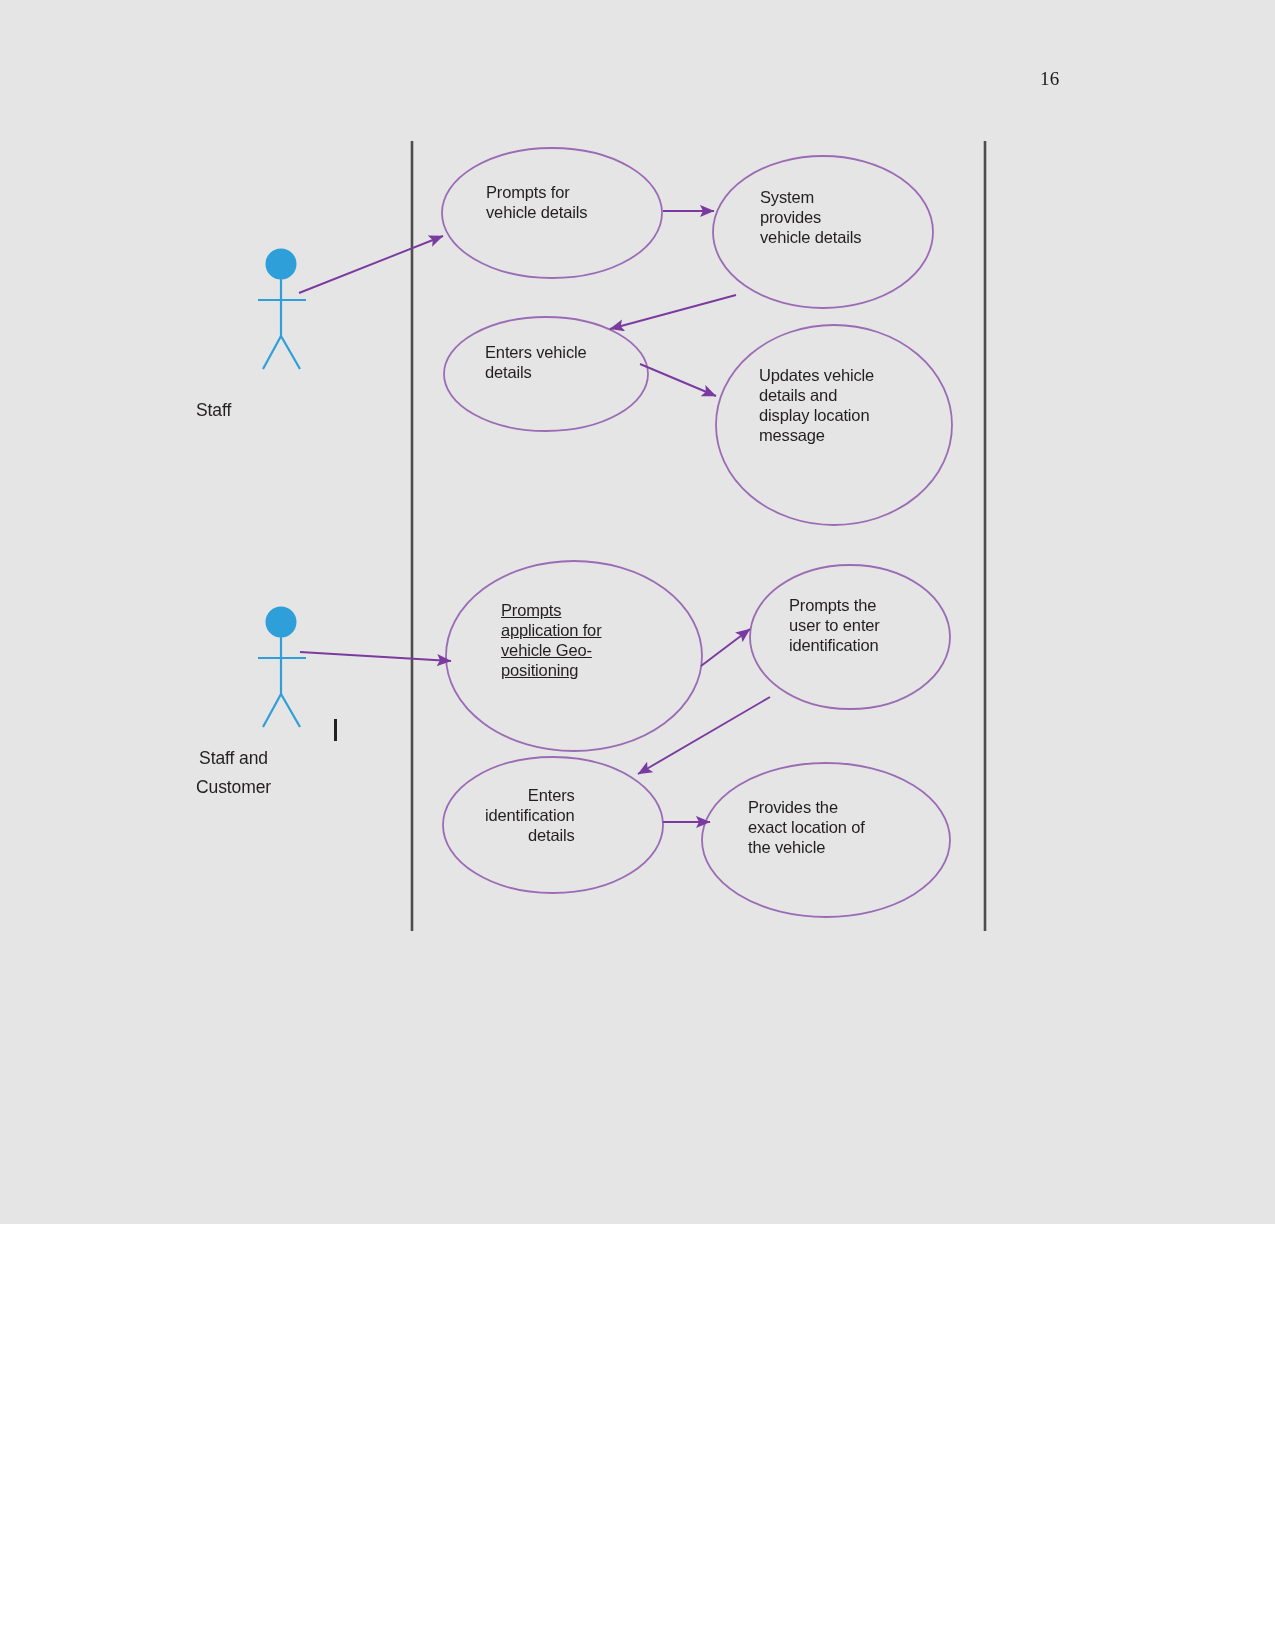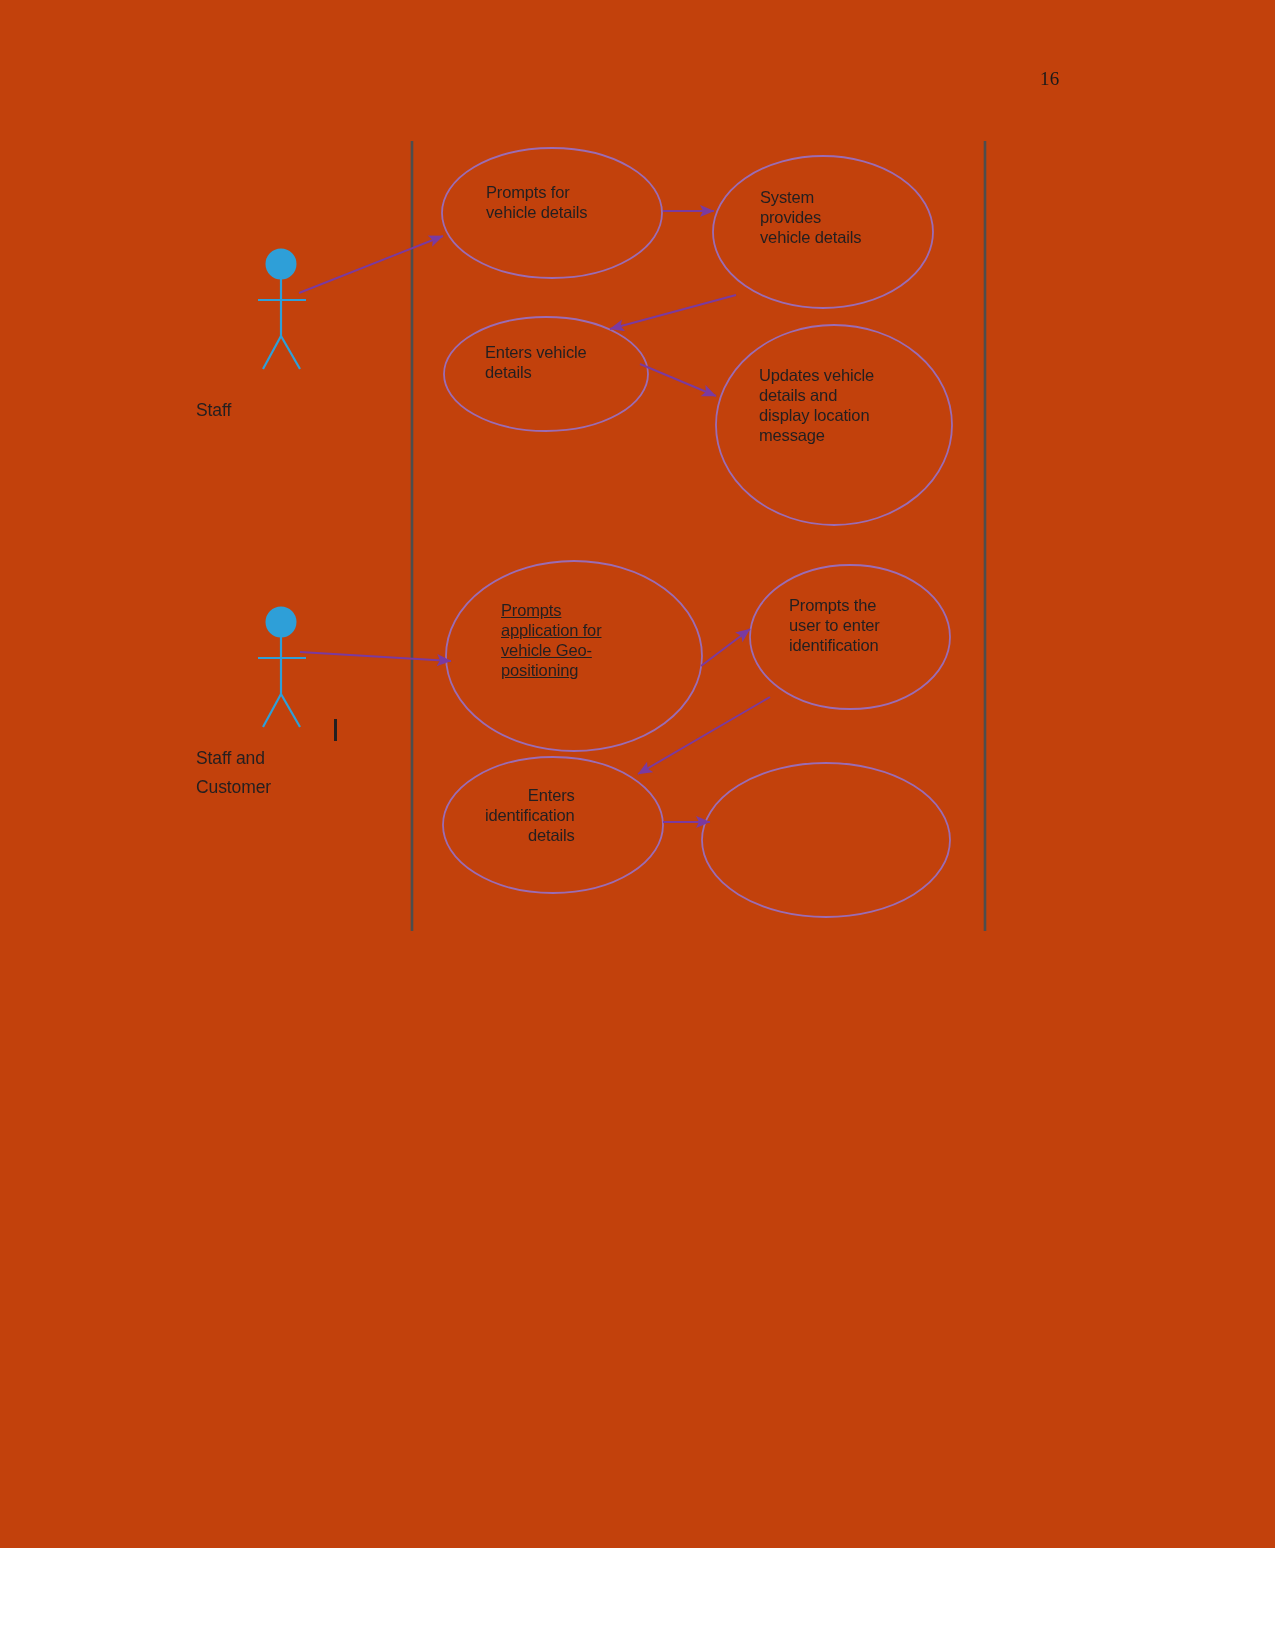--- a/index.html
+++ b/index.html
@@ -12,22 +12,22 @@
     width: 1275px;
     height: 1650px;
     position: relative;
     font-family: "Liberation Sans", sans-serif;
     overflow: hidden;
   }
   #page {
     position: absolute;
     left: 0; top: 0;
     width: 1275px;
-    height: 1548px;
-    background: #c2410c;
+    height: 1224px;
+    background: #e5e5e5;
   }
   #page-number {
     position: absolute;
     left: 1040px;
     top: 68px;
     font-size: 19px;
     color: #1a1a1a;
     font-family: "Liberation Serif", serif;
     letter-spacing: 0.2px;
   }
@@ -38,20 +38,21 @@
     width: 1275px;
     height: 1000px;
   }
   .actor-label {
     position: absolute;
     font-size: 17.5px;
     color: #231f20;
     line-height: 29px;
     white-space: pre-line;
     letter-spacing: -0.1px;
+    text-align: center;
   }
   #actor-label-staff {
     left: 196px;
     top: 396px;
   }
   #actor-label-staff-customer {
     left: 196px;
     top: 744px;
   }
   .uc-text {
@@ -172,16 +173,19 @@
 positioning</div>
 
   <div class="uc-text" id="uc-text-6">Prompts the
 user to enter
 identification</div>
 
   <div class="uc-text" id="uc-text-7">Enters
 identification
 details</div>
 
+  <div class="uc-text" id="uc-text-8">Provides the
+exact location of
+the vehicle</div>
 
   <div id="caret-artifact"></div>
 
 </div>
 
 </body></html>

